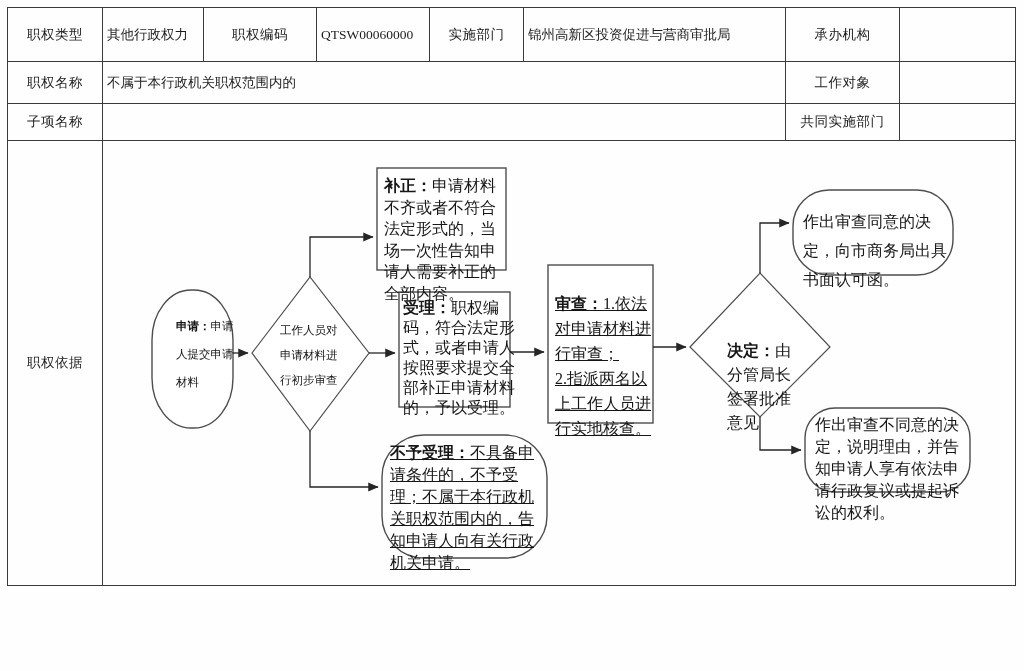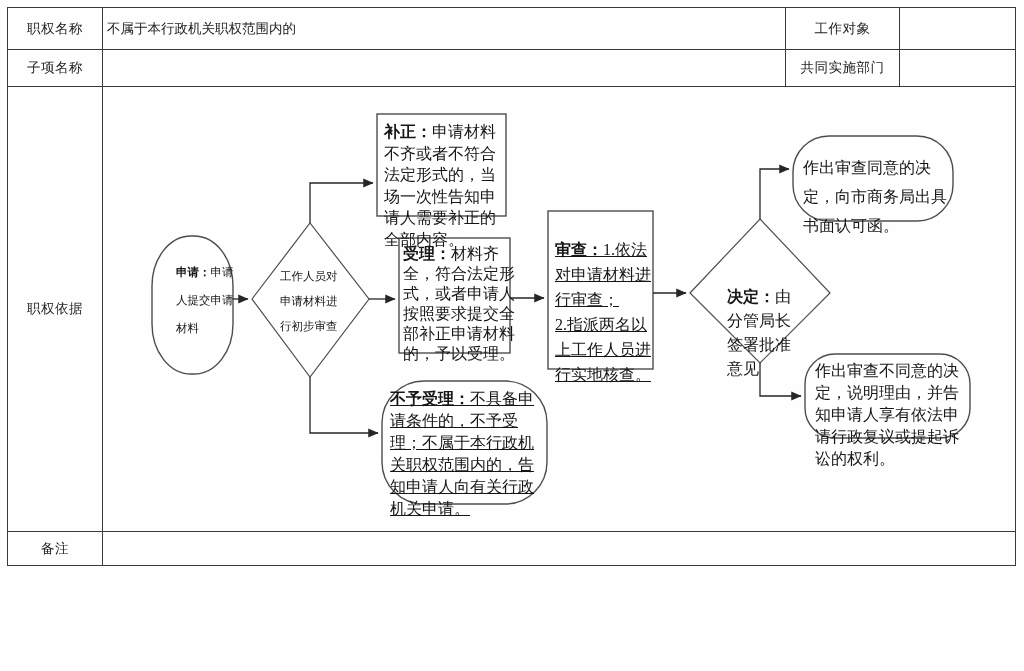--- a/index.html
+++ b/index.html
@@ -25,20 +25,30 @@
       <col style="width:95px">
         <col style="width:101px">
         <col style="width:113px">
         <col style="width:113px">
       <col style="width:94px">
         <col style="width:262px">
         <col style="width:114px">
         <col style="width:116px">
     </colgroup>
     <tbody>
+        <tr style="height:54px">
+      <td class="lbl">职权类型</td>
+      <td class="val">其他行政权力</td>
+      <td class="lbl">职权编码</td>
+      <td class="val">QTSW00060000</td>
+      <td class="lbl">实施部门</td>
+      <td class="val">锦州高新区投资促进与营商审批局</td>
+      <td class="lbl">承办机构</td>
+      <td class="val"></td>
+    </tr>
     <tr style="height:42px">
       <td class="lbl">职权名称</td>
       <td class="val" colspan="5">不属于本行政机关职权范围内的</td>
       <td class="lbl">工作对象</td>
       <td class="val"></td>
     </tr>
     <tr style="height:37px">
       <td class="lbl">子项名称</td>
       <td class="val" colspan="5"></td>
       <td class="lbl">共同实施部门</td>
@@ -74,36 +84,32 @@
             <polyline points="657,132 657,82 686,82" fill="none" stroke="#262626" stroke-width="1.3" marker-end="url(#arw)"></polyline>
             <polyline points="657,276 657,309 698,309" fill="none" stroke="#262626" stroke-width="1.3" marker-end="url(#arw)"></polyline>
           </svg>
 
           <div class="node-text" style="left:57px;top:171px;width:64px;line-height:28px;font-size:11.5px;margin-left:16px;"><b>申请：</b><span>申请人提交申请材料</span></div>
 
           <div class="node-text" style="left:177px;top:177px;width:64px;line-height:25px;font-size:11.5px;"><span>工作人员对申请材料进行初步审查</span></div>
 
           <div class="node-text" style="left:281px;top:34px;width:124px;line-height:21.5px;"><b>补正：</b><span>申请材料不齐或者不符合法定形式的，当场一次性告知申请人需要补正的全部内容。</span></div>
 
-          <div class="node-text" style="left:300px;top:157px;width:112px;line-height:20px;"><b>受理：</b><span>材料齐全，符合法定形式，或者申请人按照要求提交全部补正申请材料的，予以受理。</span></div>
+          <div class="node-text" style="left:300px;top:157px;width:112px;line-height:20px;"><b>受理：</b><span>职权编码，符合法定形式，或者申请人按照要求提交全部补正申请材料的，予以受理。</span></div>
 
           <div class="node-text" style="left:287px;top:301px;width:156px;line-height:22px;text-decoration:underline;"><b>不予受理：</b><span>不具备申请条件的，不予受理；不属于本行政机关职权范围内的，告知申请人向有关行政机关申请。</span></div>
 
           <div class="node-text" style="left:452px;top:150px;width:101px;line-height:25px;text-decoration:underline;">
             <div><b>审查：</b><span>1.依法对申请材料进行审查；</span></div>
             <div>2.指派两名以上工作人员进行实地核查。</div>
           </div>
 
           <div class="node-text" style="left:624px;top:166px;width:68px;line-height:24px;margin-top:32px;"><b>决定：</b><span>由分管局长签署批准意见</span></div>
 
           <div class="node-text" style="left:700px;top:66px;width:148px;line-height:29px;"><span>作出审查同意的决定，向市商务局出具书面认可函。</span></div>
 
           <div class="node-text" style="left:712px;top:273px;width:156px;line-height:22px;"><span>作出审查不同意的决定，说明理由，并告知申请人享有依法申请行政复议或提起诉讼的权利。</span></div>
         </div>
       </td>
     </tr>
-    <tr style="height:34px">
-      <td class="lbl">备注</td>
-      <td class="val" colspan="7"></td>
-    </tr>
   </tbody>
     </table>
 </div>
 
 </body></html>

